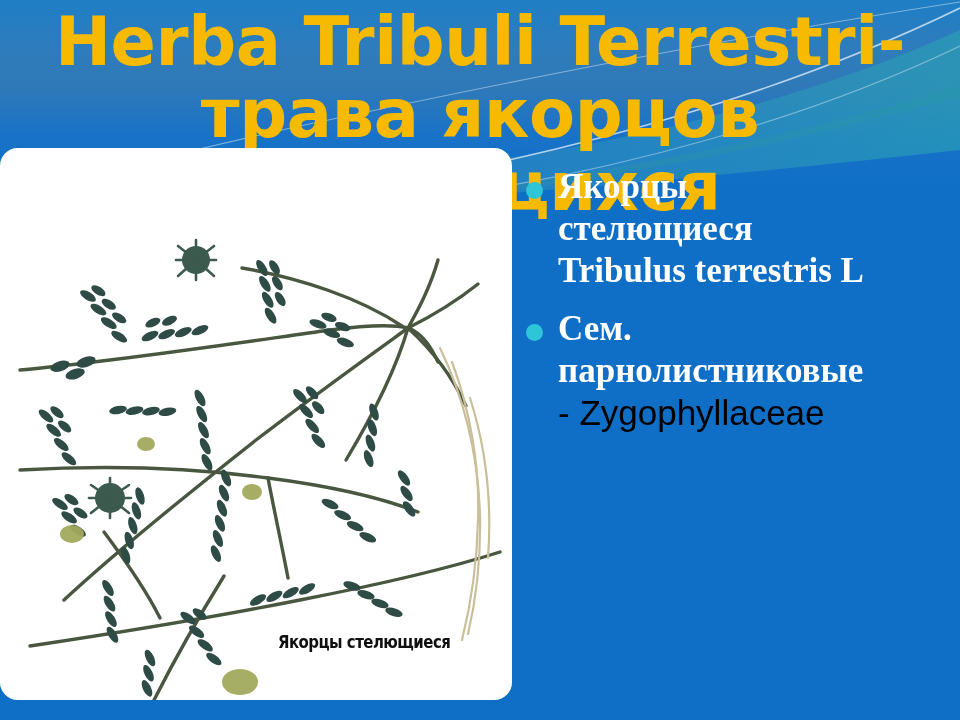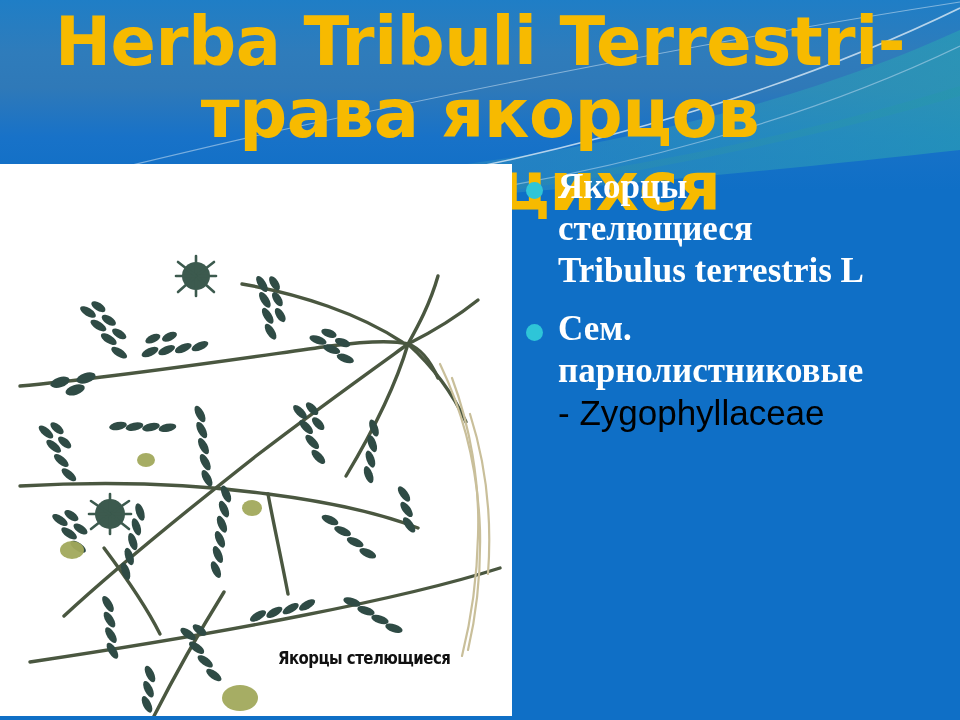--- a/index.html
+++ b/index.html
@@ -52,25 +52,26 @@
     font-size: 67px;
     line-height: 1.08;
     letter-spacing: -0.4px;
     white-space: pre-line;
   }
 
   
   .image-panel {
     position: absolute;
     left: 0;
-    top: 164px;
+    top: 148px;
     width: 512px;
     height: 552px;
     background: #22c55e;
     overflow: hidden;
+    border-radius: 18px;
   }
   .plant-svg {
     position: absolute;
     left: 0; top: 0;
     width: 512px;
     height: 552px;
   }
   .image-caption {
     position: absolute;
     left: 278px;

